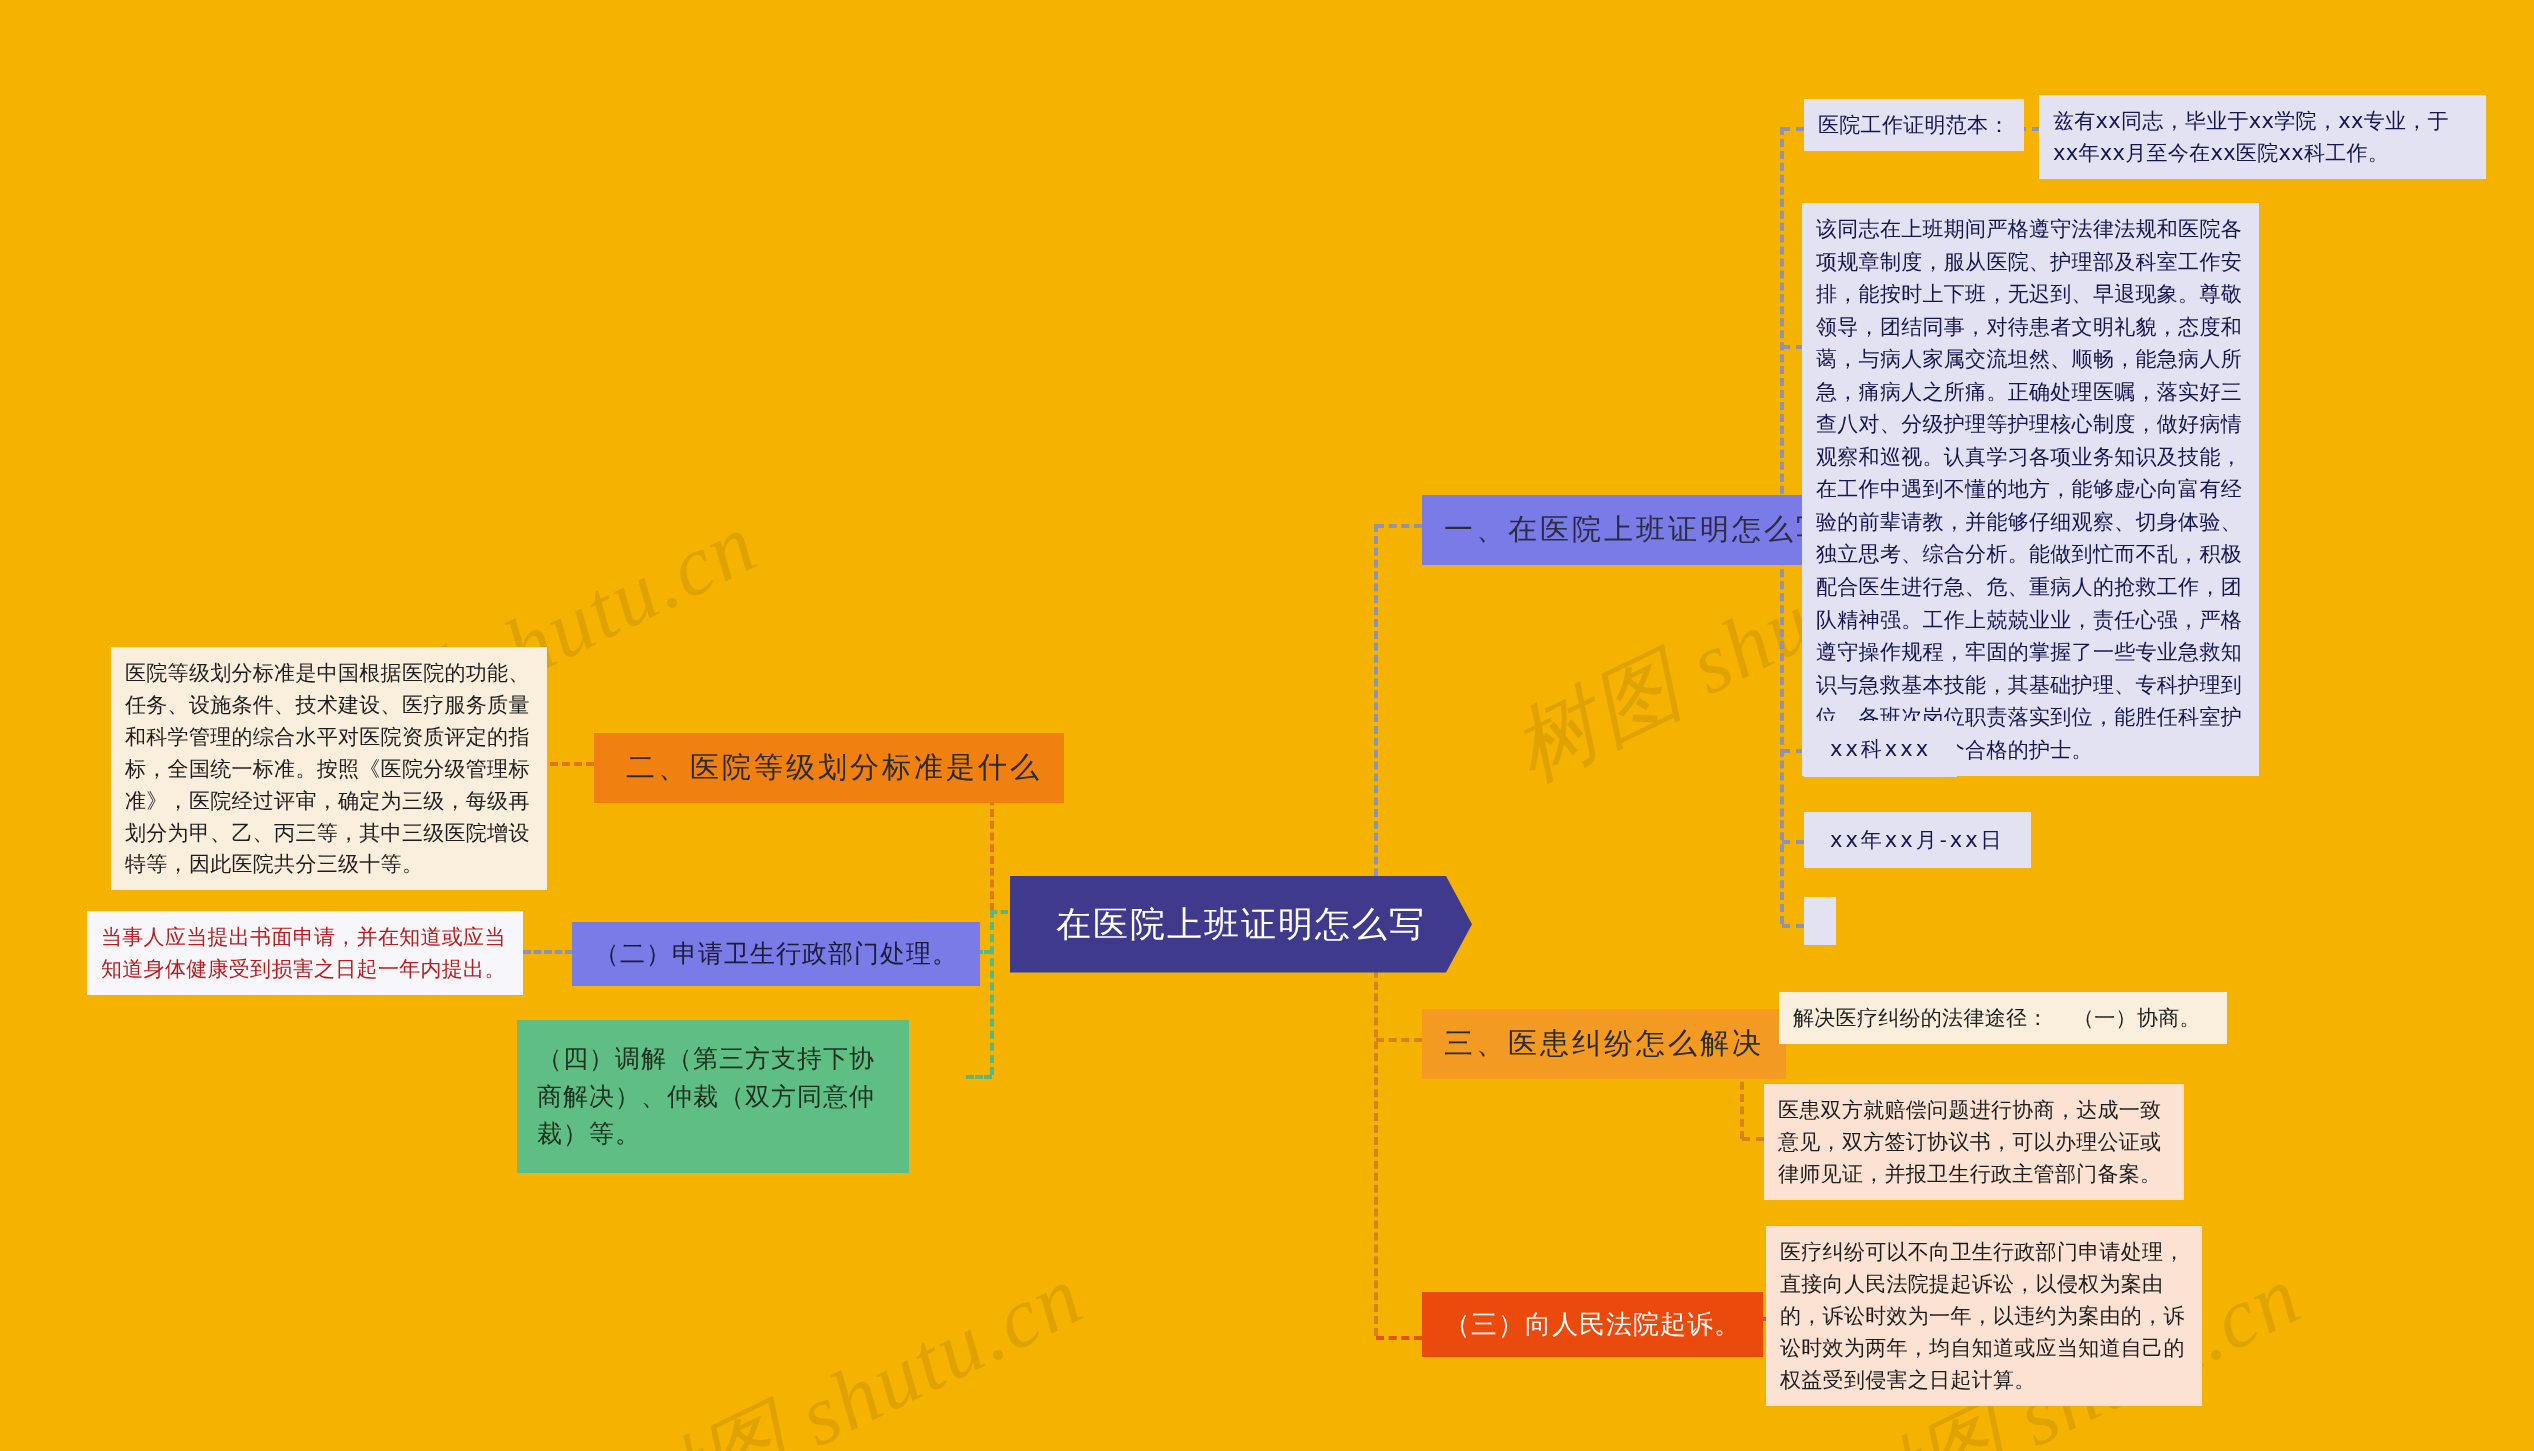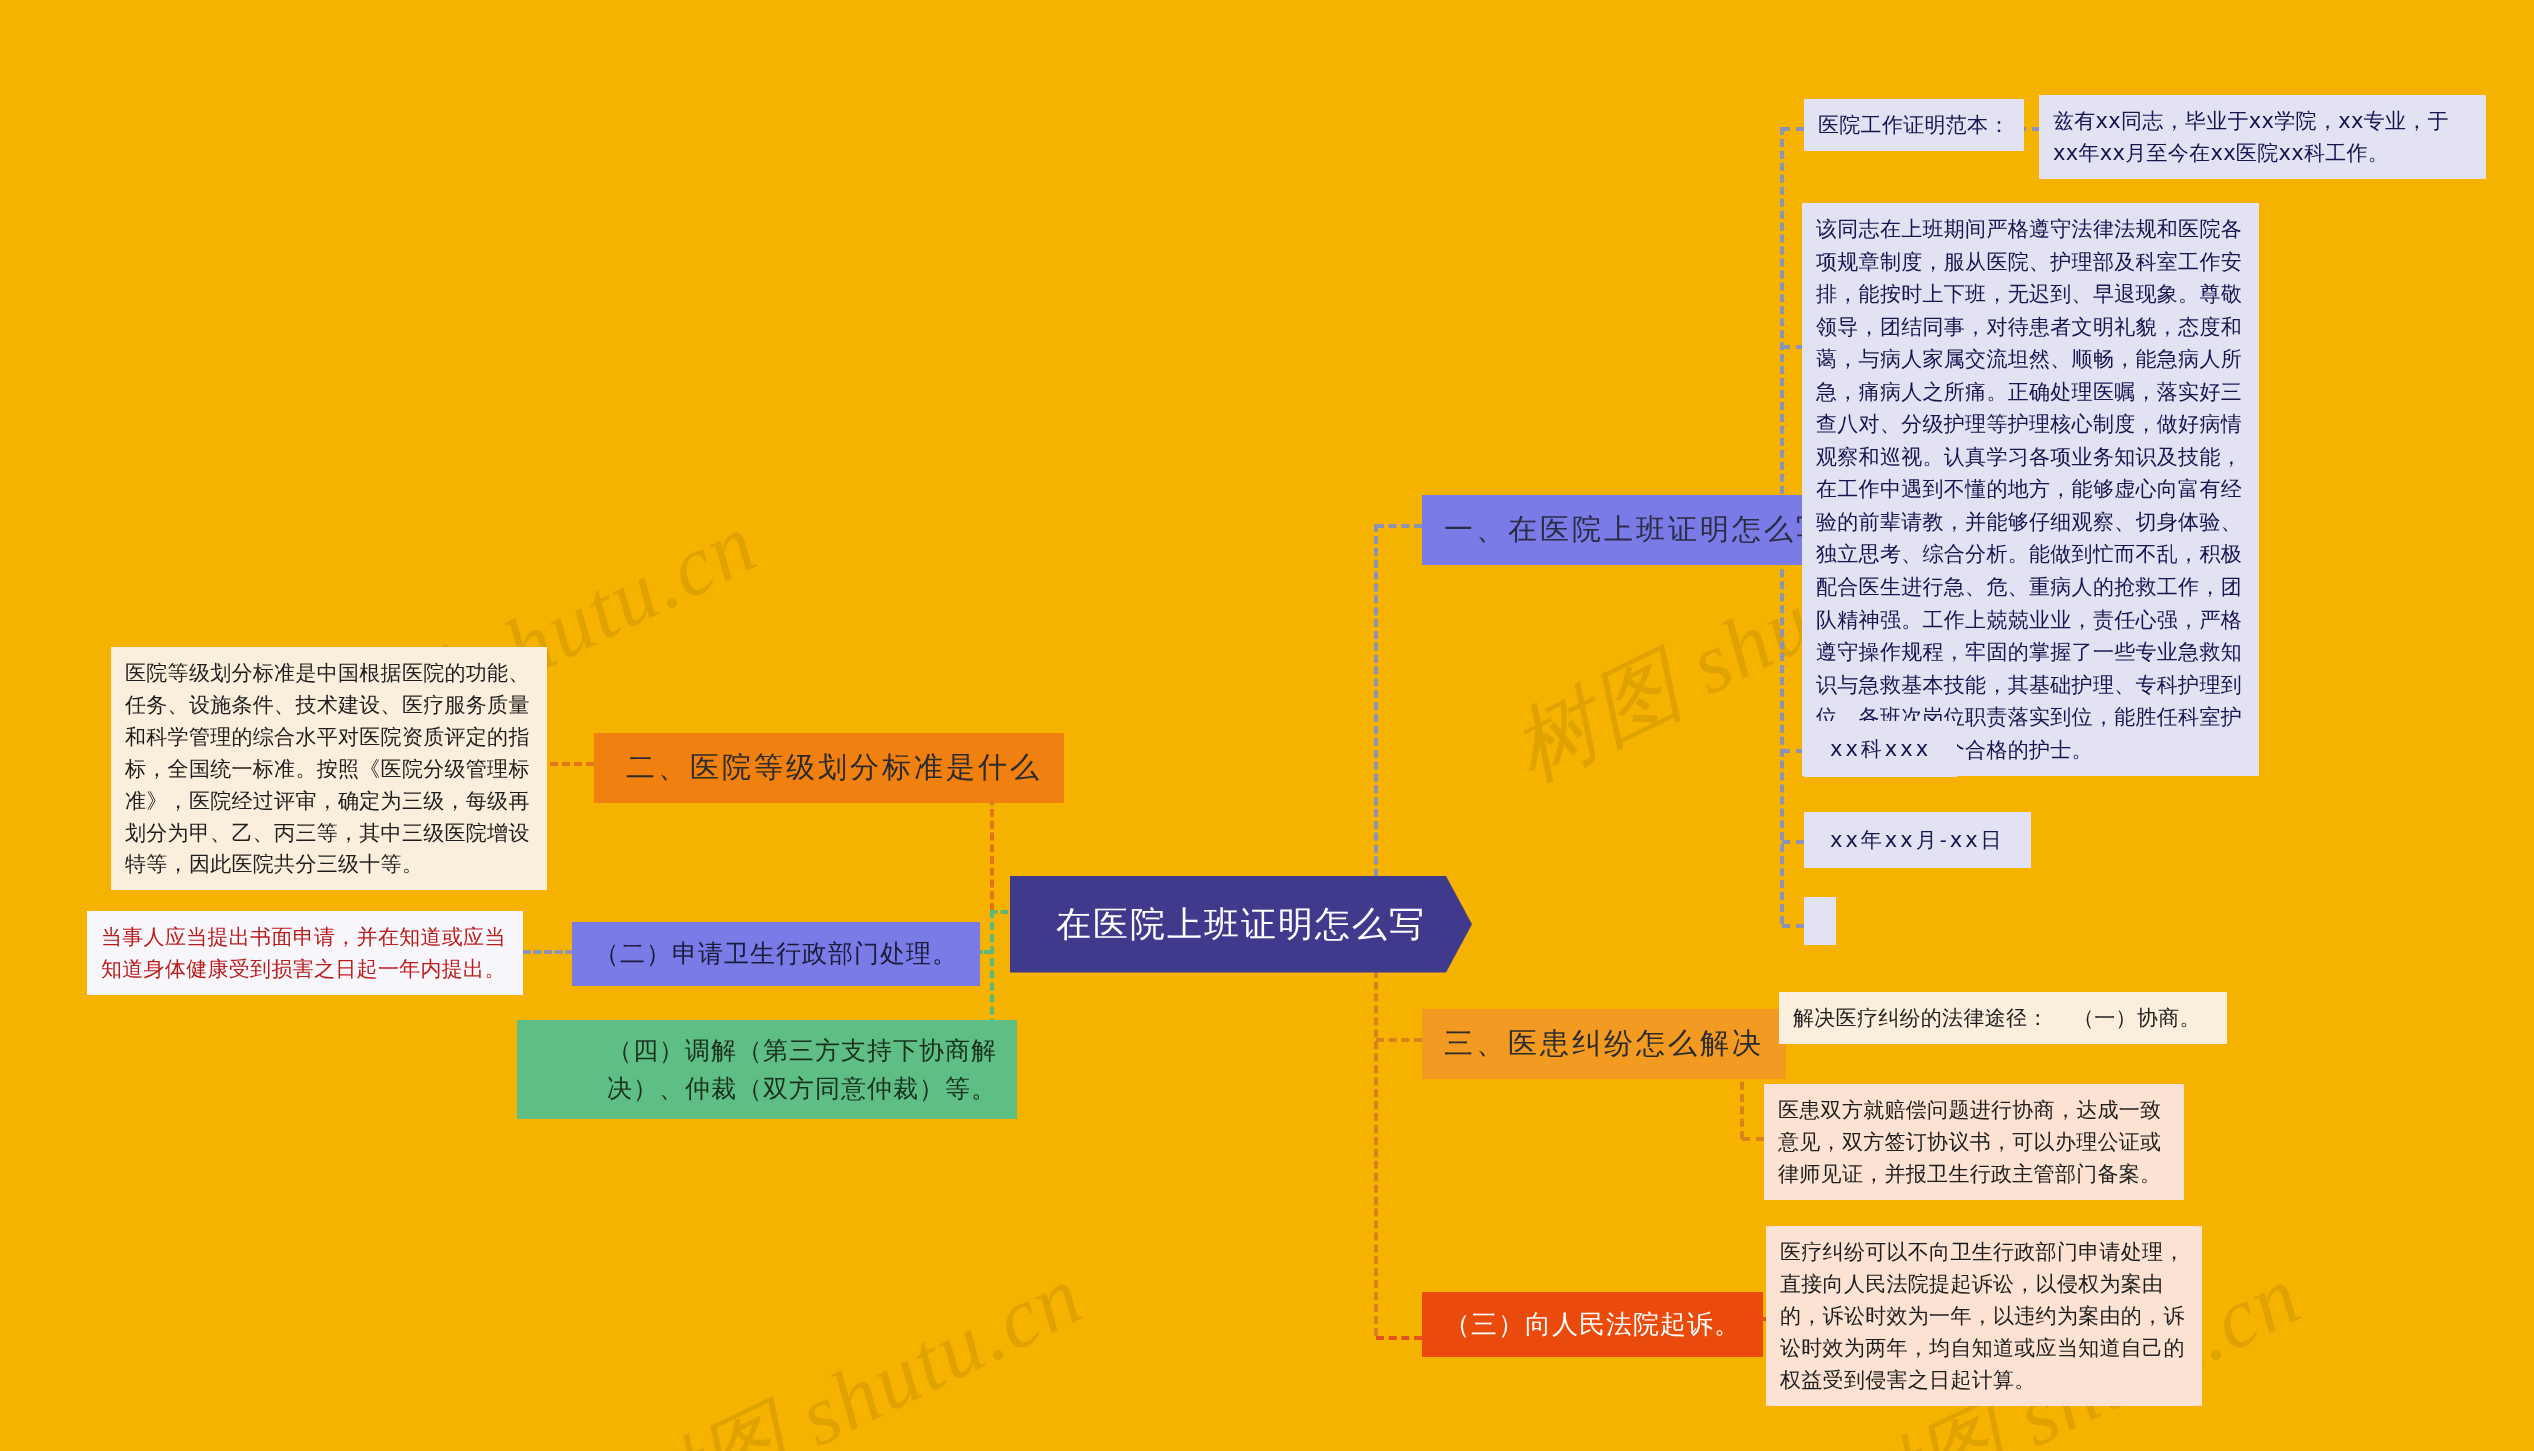--- a/index.html
+++ b/index.html
@@ -173,21 +173,21 @@
   </div>
 
   <div class="node branch b-periwinkle" style="left:572px;top:922px;font-size:25px;letter-spacing:1px;">
     <span>（二）申请卫生行政部门处理。</span>
   </div>
 
   <div class="node leaf leaf-white" style="left:87px;top:911px;width:436px;">
     <span>当事人应当提出书面申请，并在知道或应当知道身体健康受到损害之日起一年内提出。</span>
   </div>
 
-  <div class="node branch b-green" style="left:517px;top:1020px;width:500px;white-space:normal;font-size:25px;letter-spacing:1px;text-align:right;padding:12px 20px;">
+  <div class="node branch b-green" style="left:517px;top:1020px;width:392px;white-space:normal;font-size:25px;letter-spacing:1px;text-align:left;padding:20px 20px;">
     <span>（四）调解（第三方支持下协商解决）、仲裁（双方同意仲裁）等。</span>
   </div>
 
   <div class="node branch b-dkorange" style="left:1422px;top:1009px;">
     <span>三、医患纠纷怎么解决</span>
   </div>
 
   <div class="node leaf leaf-cream nowrap" style="left:1764px;top:992px;margin-left:15px;">
     <span>解决医疗纠纷的法律途径：</span>
   </div>

